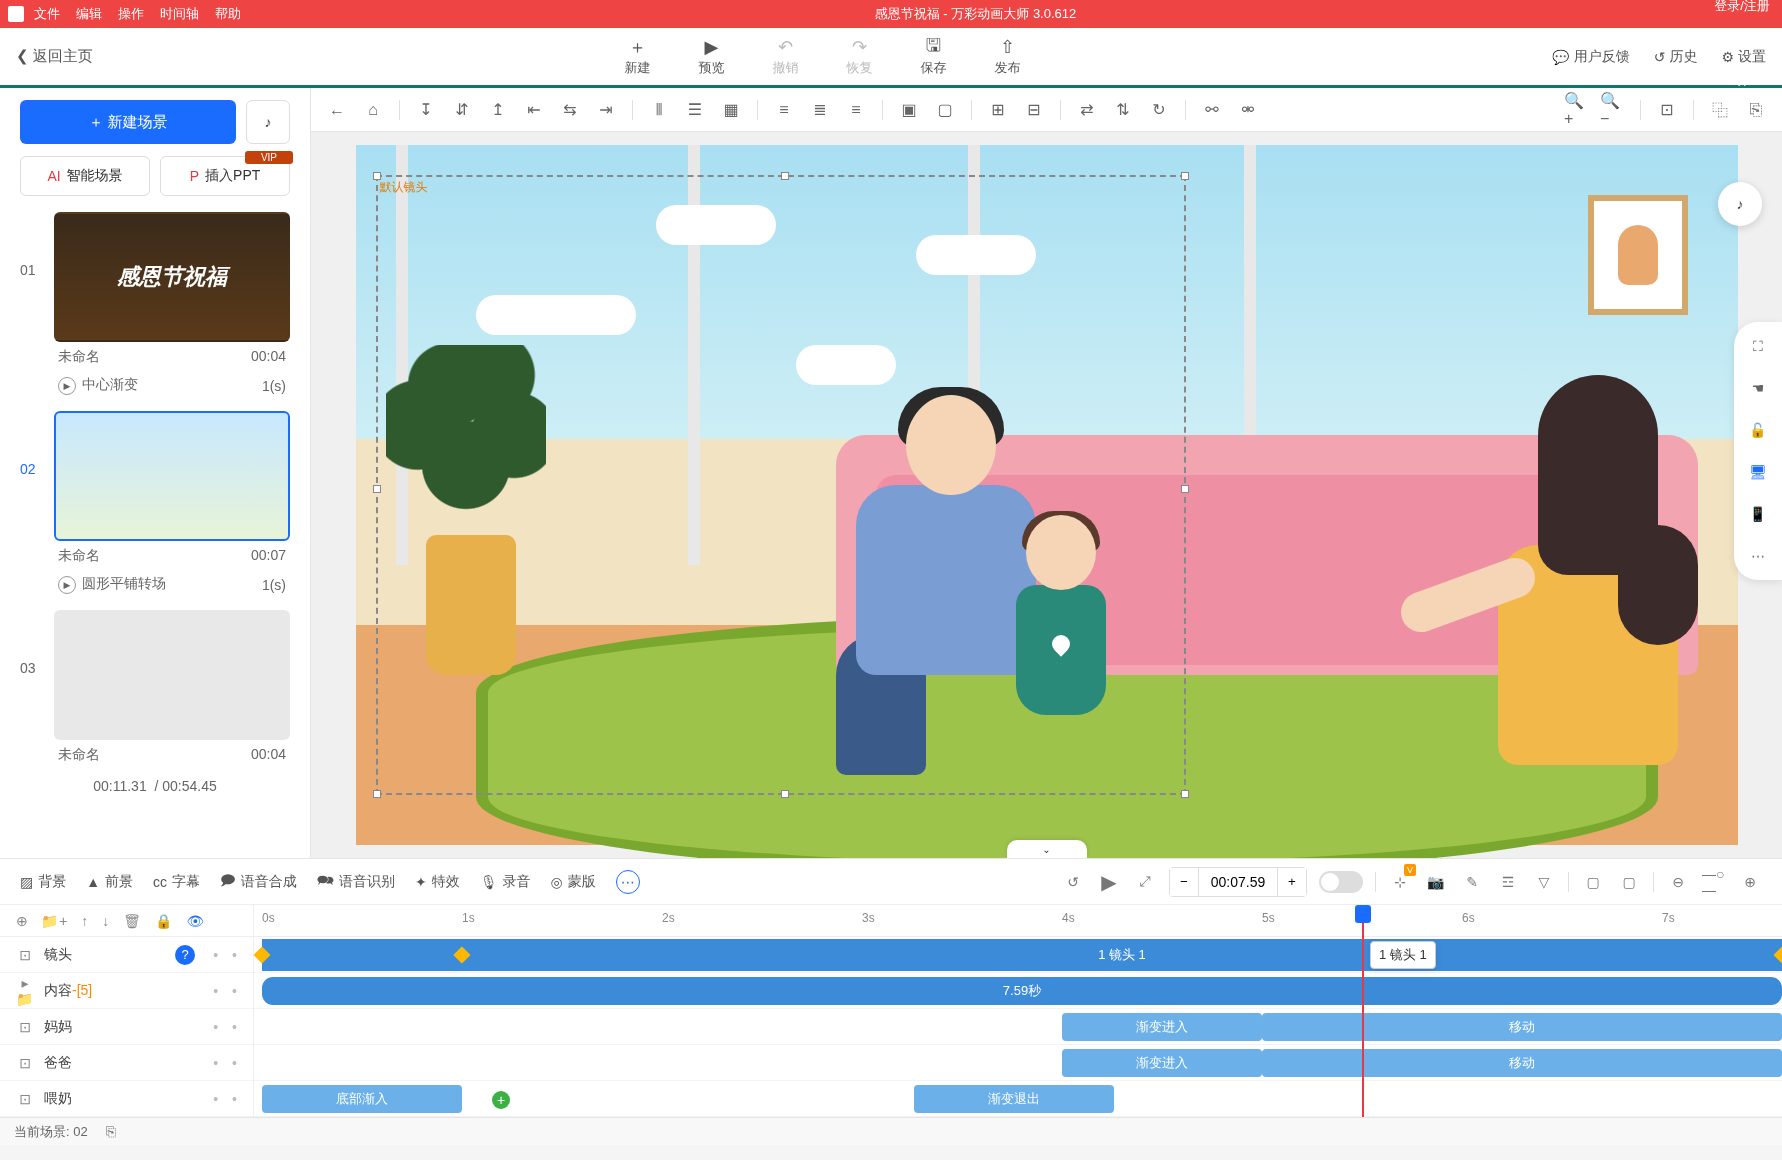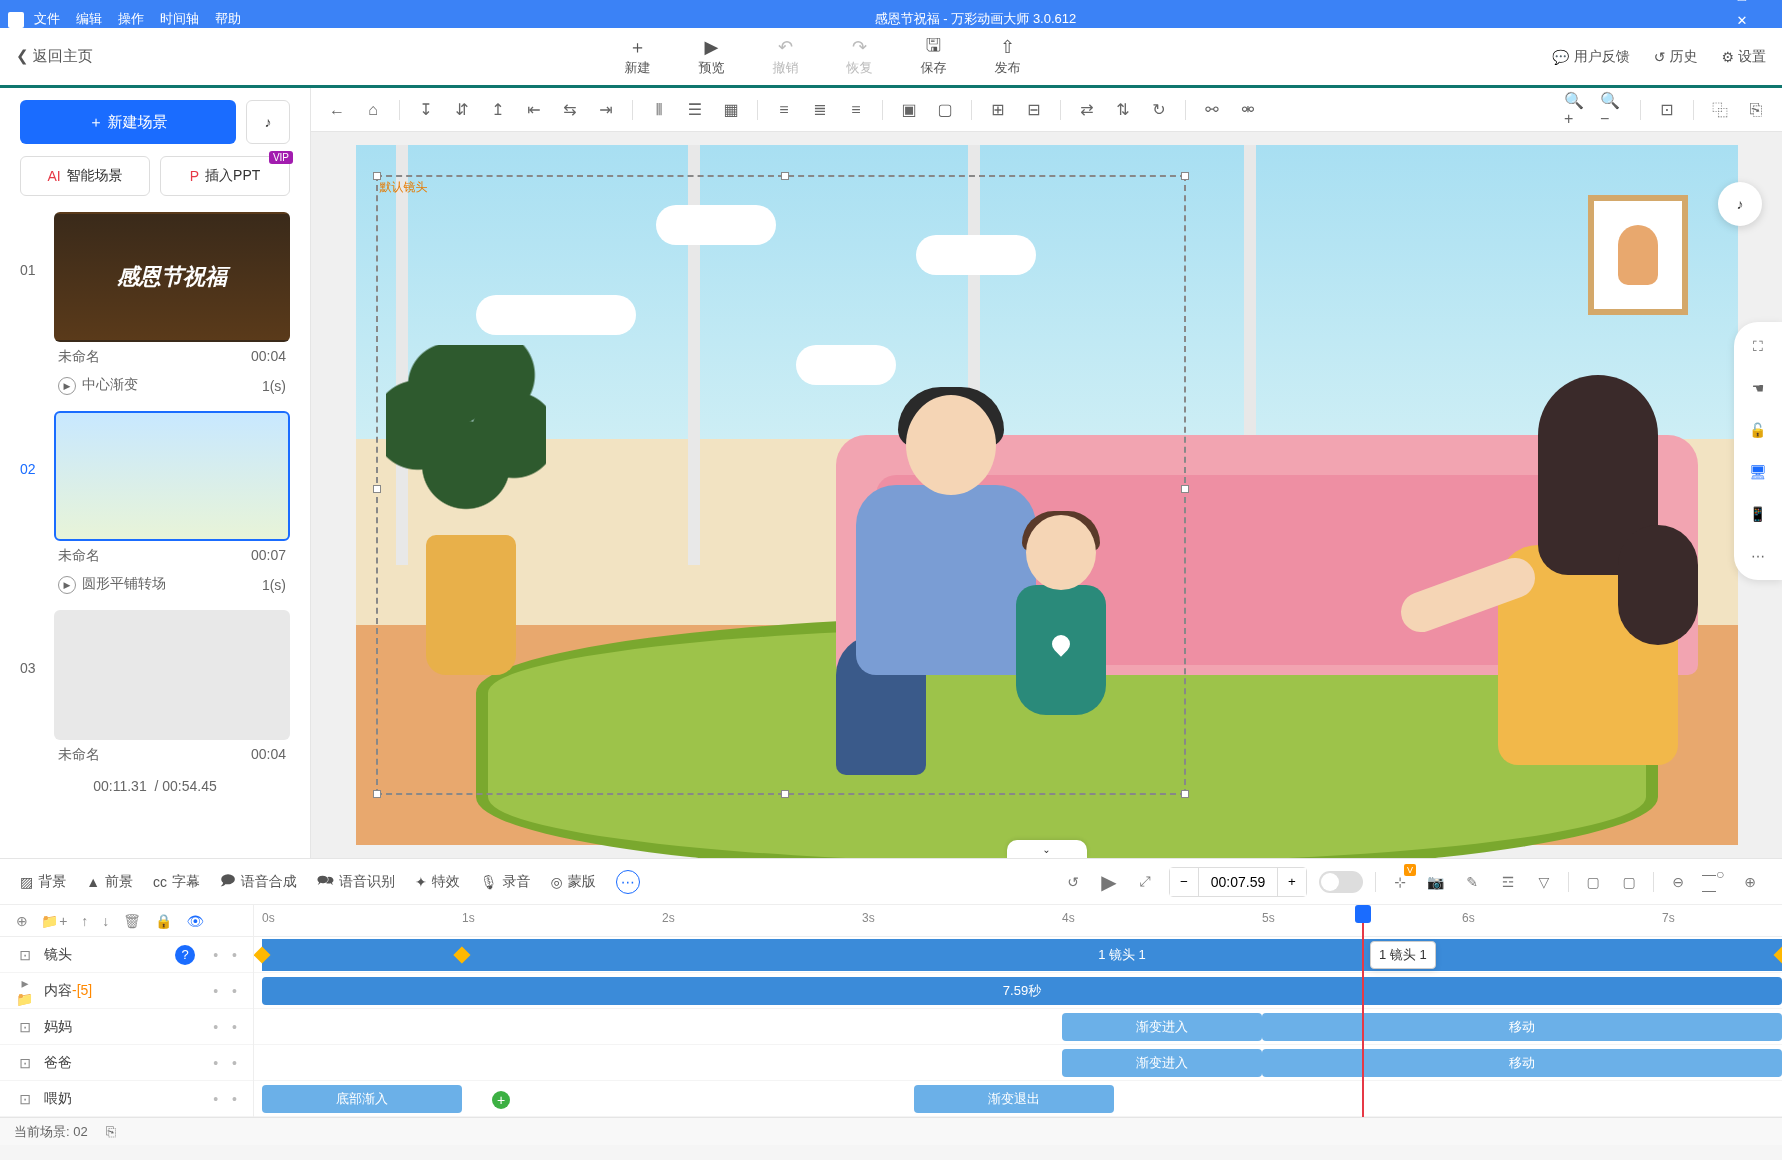--- a/index.html
+++ b/index.html
@@ -1,19 +1,19 @@
 <!DOCTYPE html>
 <html><head>
 <meta charset="utf-8">
 <style>
 * { margin:0; padding:0; box-sizing:border-box; font-family:"Microsoft YaHei",sans-serif; }
 body { width:1782px; height:1160px; background:#f5f5f5; overflow:hidden; font-size:14px; color:#333; }
 
 
-.titlebar { height:28px; background:#3b82f6; color:#fff; display:flex; align-items:flex-end; padding:0 8px; font-size:13px; }
+.titlebar { height:28px; background:#ef4444; color:#fff; display:flex; align-items:center; padding:0 8px; font-size:13px; }
 .titlebar .logo { width:16px; height:16px; background:#fff; border-radius:2px; margin-right:10px; }
 .titlebar .menu { display:flex; gap:16px; }
 .titlebar .menu span { cursor:pointer; }
 .titlebar .title { flex:1; text-align:center; }
 .titlebar .right { display:flex; align-items:center; gap:10px;flex-direction:column; }
 .titlebar .upgrade { background:#e60012; padding:2px 8px; font-size:12px; }
 .titlebar .avatar { width:18px; height:18px; background:#4a90e2; border-radius:50%; display:flex; align-items:center; justify-content:center; }
 .titlebar .winbtn { width:20px; text-align:center; cursor:pointer; }
 
 
@@ -29,21 +29,21 @@
 
 .middle { display:flex; height:770px; }
 
 
 .sidebar { width:311px; background:#fff; border-right:1px solid #e5e5e5; padding:12px 20px; overflow:auto; }
 .newscene { display:flex; gap:10px; margin-bottom:12px; }
 .newscene button { flex:1; height:44px; background:#1a6cff; color:#fff; border:none; border-radius:6px; font-size:15px; cursor:pointer; }
 .newscene .music { width:44px; height:44px; border:1px solid #ddd; border-radius:6px; background:#fff; display:flex; align-items:center; justify-content:center; cursor:pointer; }
 .smartrow { display:flex; gap:10px; margin-bottom:16px; }
 .smartrow .sbtn { flex:1; height:40px; border:1px solid #ddd; border-radius:6px; display:flex; align-items:center; justify-content:center; gap:6px; cursor:pointer; position:relative; font-size:14px; }
-.smartrow .vip { position:absolute; top:-6px; right:-4px; background:#a21caf; color:#fff; font-size:10px; padding:1px 4px; border-radius:3px; }
+.smartrow .vip { position:absolute; top:-6px; right:-4px; background:#c2410c; color:#fff; font-size:10px; padding:1px 16px; border-radius:3px; }
 .scene-item { display:flex; gap:10px; margin-bottom:6px; align-items:flex-start; }
 .scene-num { width:24px; color:#666; font-size:14px; padding-top:50px; }
 .scene-num.active { color:#1a6cff; }
 .scene-card { flex:1; }
 .scene-thumb { width:100%; height:130px; border-radius:6px; background:#e8e8e8; border:2px solid transparent; overflow:hidden; position:relative; }
 .scene-thumb.active { border-color:#1a6cff; }
 .thumb1 { background:linear-gradient(#3a2a1a,#5a3a1a); display:flex; align-items:center; justify-content:center; color:#fff; font-size:22px; font-weight:bold; font-style:italic; }
 .thumb2 { background:linear-gradient(#c8e8ff,#e8f4d8); }
 .scene-meta { display:flex; justify-content:space-between; padding:6px 4px; color:#666; font-size:14px; }
 .scene-trans { display:flex; align-items:center; justify-content:space-between; padding:4px 4px 10px; color:#666; font-size:14px; }
@@ -126,21 +126,21 @@
 .ruler{height:32px;border-bottom:1px solid #eee;position:relative;font-size:12px;color:#888;}
 .ruler .tick{position:absolute;top:6px;}
 .playhead{position:absolute;top:0;bottom:0;width:2px;background:#e63946;z-index:5;}
 .playhead::before{content:"";position:absolute;top:0;left:-7px;width:16px;height:18px;background:#1a6cff;border-radius:3px;}
 .playhead-tip{position:absolute;top:36px;left:8px;background:#fff;border:1px solid #ccc;border-radius:4px;padding:4px 8px;font-size:13px;white-space:nowrap;box-shadow:0 2px 6px rgba(0,0,0,.1);}
 .lane{height:36px;position:relative;border-bottom:1px solid #f4f4f4;}
 .clip{position:absolute;top:4px;height:28px;border-radius:4px;display:flex;align-items:center;justify-content:center;color:#fff;font-size:13px;}
 .clip.camera{background:#3b8bd9;top:2px;height:32px;border-radius:0;}
 .clip.camera::before,.clip.camera::after{content:"";position:absolute;top:50%;width:12px;height:12px;background:#ffb800;transform:translateY(-50%) rotate(45deg);}
 .clip.camera::before{left:-6px;}.clip.camera::after{right:-6px;}
-.clip.duration{background:#3b8bd9;}
+.clip.duration{background:#3b8bd9;border-radius:11px;}
 .clip.fade{background:#6bb0e8;}
 .clip.move{background:#6bb0e8;}
 .clip.enter{background:#6bb0e8;}
 .addkey{position:absolute;top:10px;width:18px;height:18px;background:#3cb043;border-radius:50%;color:#fff;display:flex;align-items:center;justify-content:center;font-size:14px;}
 
 
 .status{height:28px;background:#f8f8f8;border-top:1px solid #e5e5e5;display:flex;align-items:center;padding:0 14px;font-size:13px;color:#666;gap:18px;}
 </style>
 </head>
 <body>

